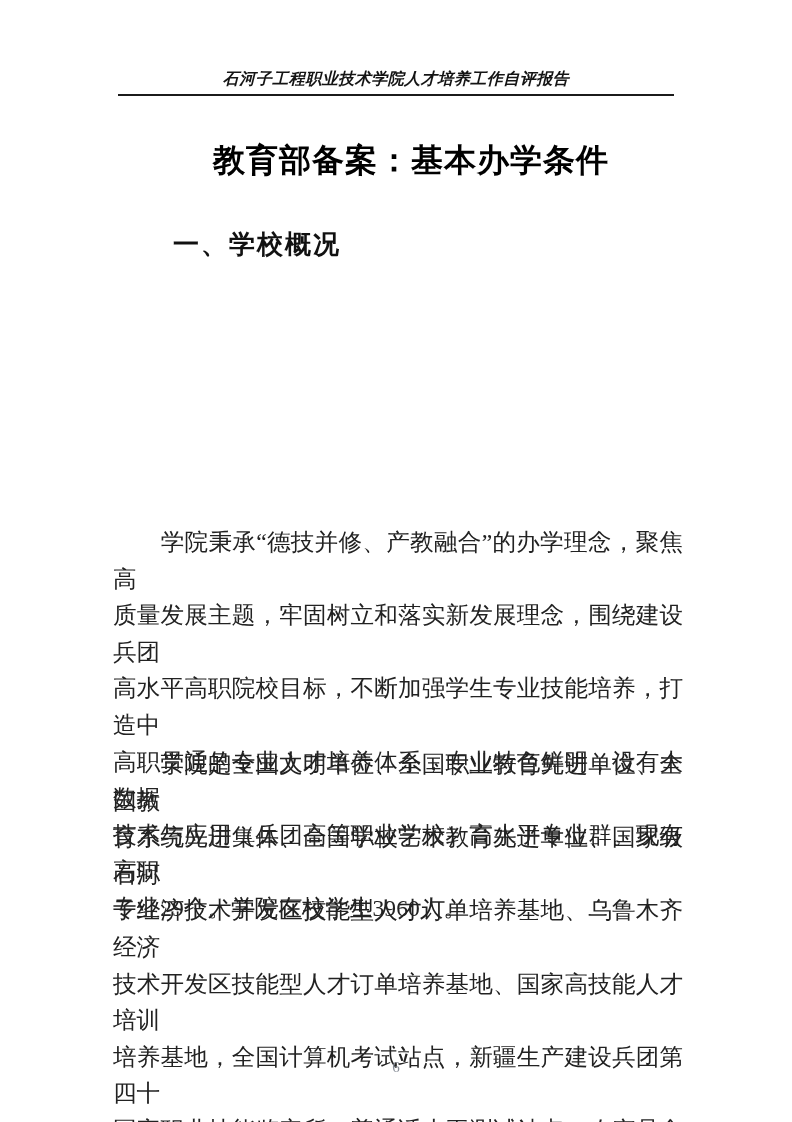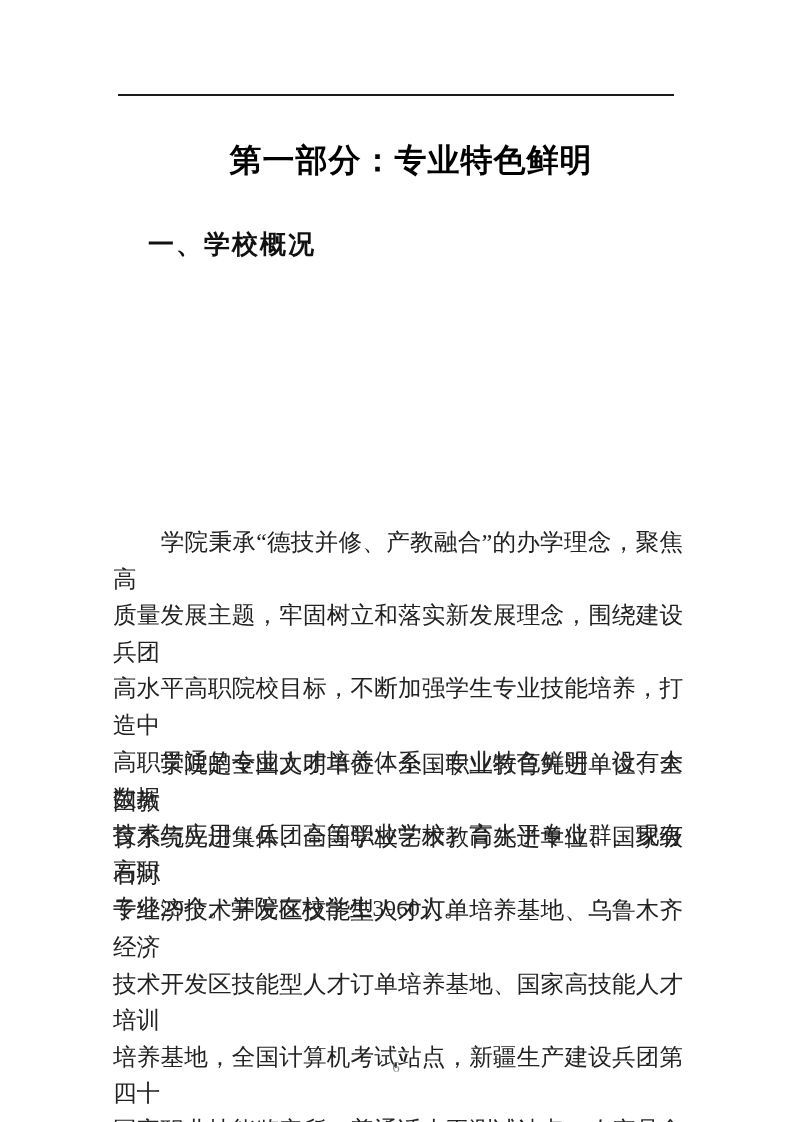--- a/index.html
+++ b/index.html
@@ -48,21 +48,21 @@
     font-size: 32px;
     line-height: 40px;
     font-weight: bold;
     letter-spacing: 1px;
     color: #000000;
     font-family: "Liberation Serif", serif;
   }
   .section-heading {
     position: absolute;
     top: 228px;
-    left: 148px;
+    left: 173px;
     margin: 0;
     font-size: 26px;
     line-height: 32px;
     font-weight: bold;
     letter-spacing: 2px;
     color: #111111;
     font-family: "Liberation Sans", sans-serif;
   }
   .body-para {
     position: absolute;
@@ -89,24 +89,25 @@
     font-size: 15px;
     color: #878d97;
     font-family: "Liberation Serif", serif;
   }
 </style>
 </head>
 <body>
 
 <div class="page">
 
+  <div class="doc-header">石河子工程职业技术学院人才培养工作自评报告</div>
 
   <div class="header-rule"></div>
 
-  <h1 class="doc-title">第一部分：专业特色鲜明</h1>
+  <h1 class="doc-title">教育部备案：基本办学条件</h1>
 
   <h2 class="section-heading">一、学校概况</h2>
 
 
   <p class="body-para para-2">　　学院秉承“德技并修、产教融合”的办学理念，聚焦高
 质量发展主题，牢固树立和落实新发展理念，围绕建设兵团
 高水平高职院校目标，不断加强学生专业技能培养，打造中
 高职贯通的专业人才培养体系，专业特色鲜明，设有大数据
 技术与应用（兵团高等职业学校）高水平专业群。现有高职
 专业29个。学院在校学生3960人。</p>

